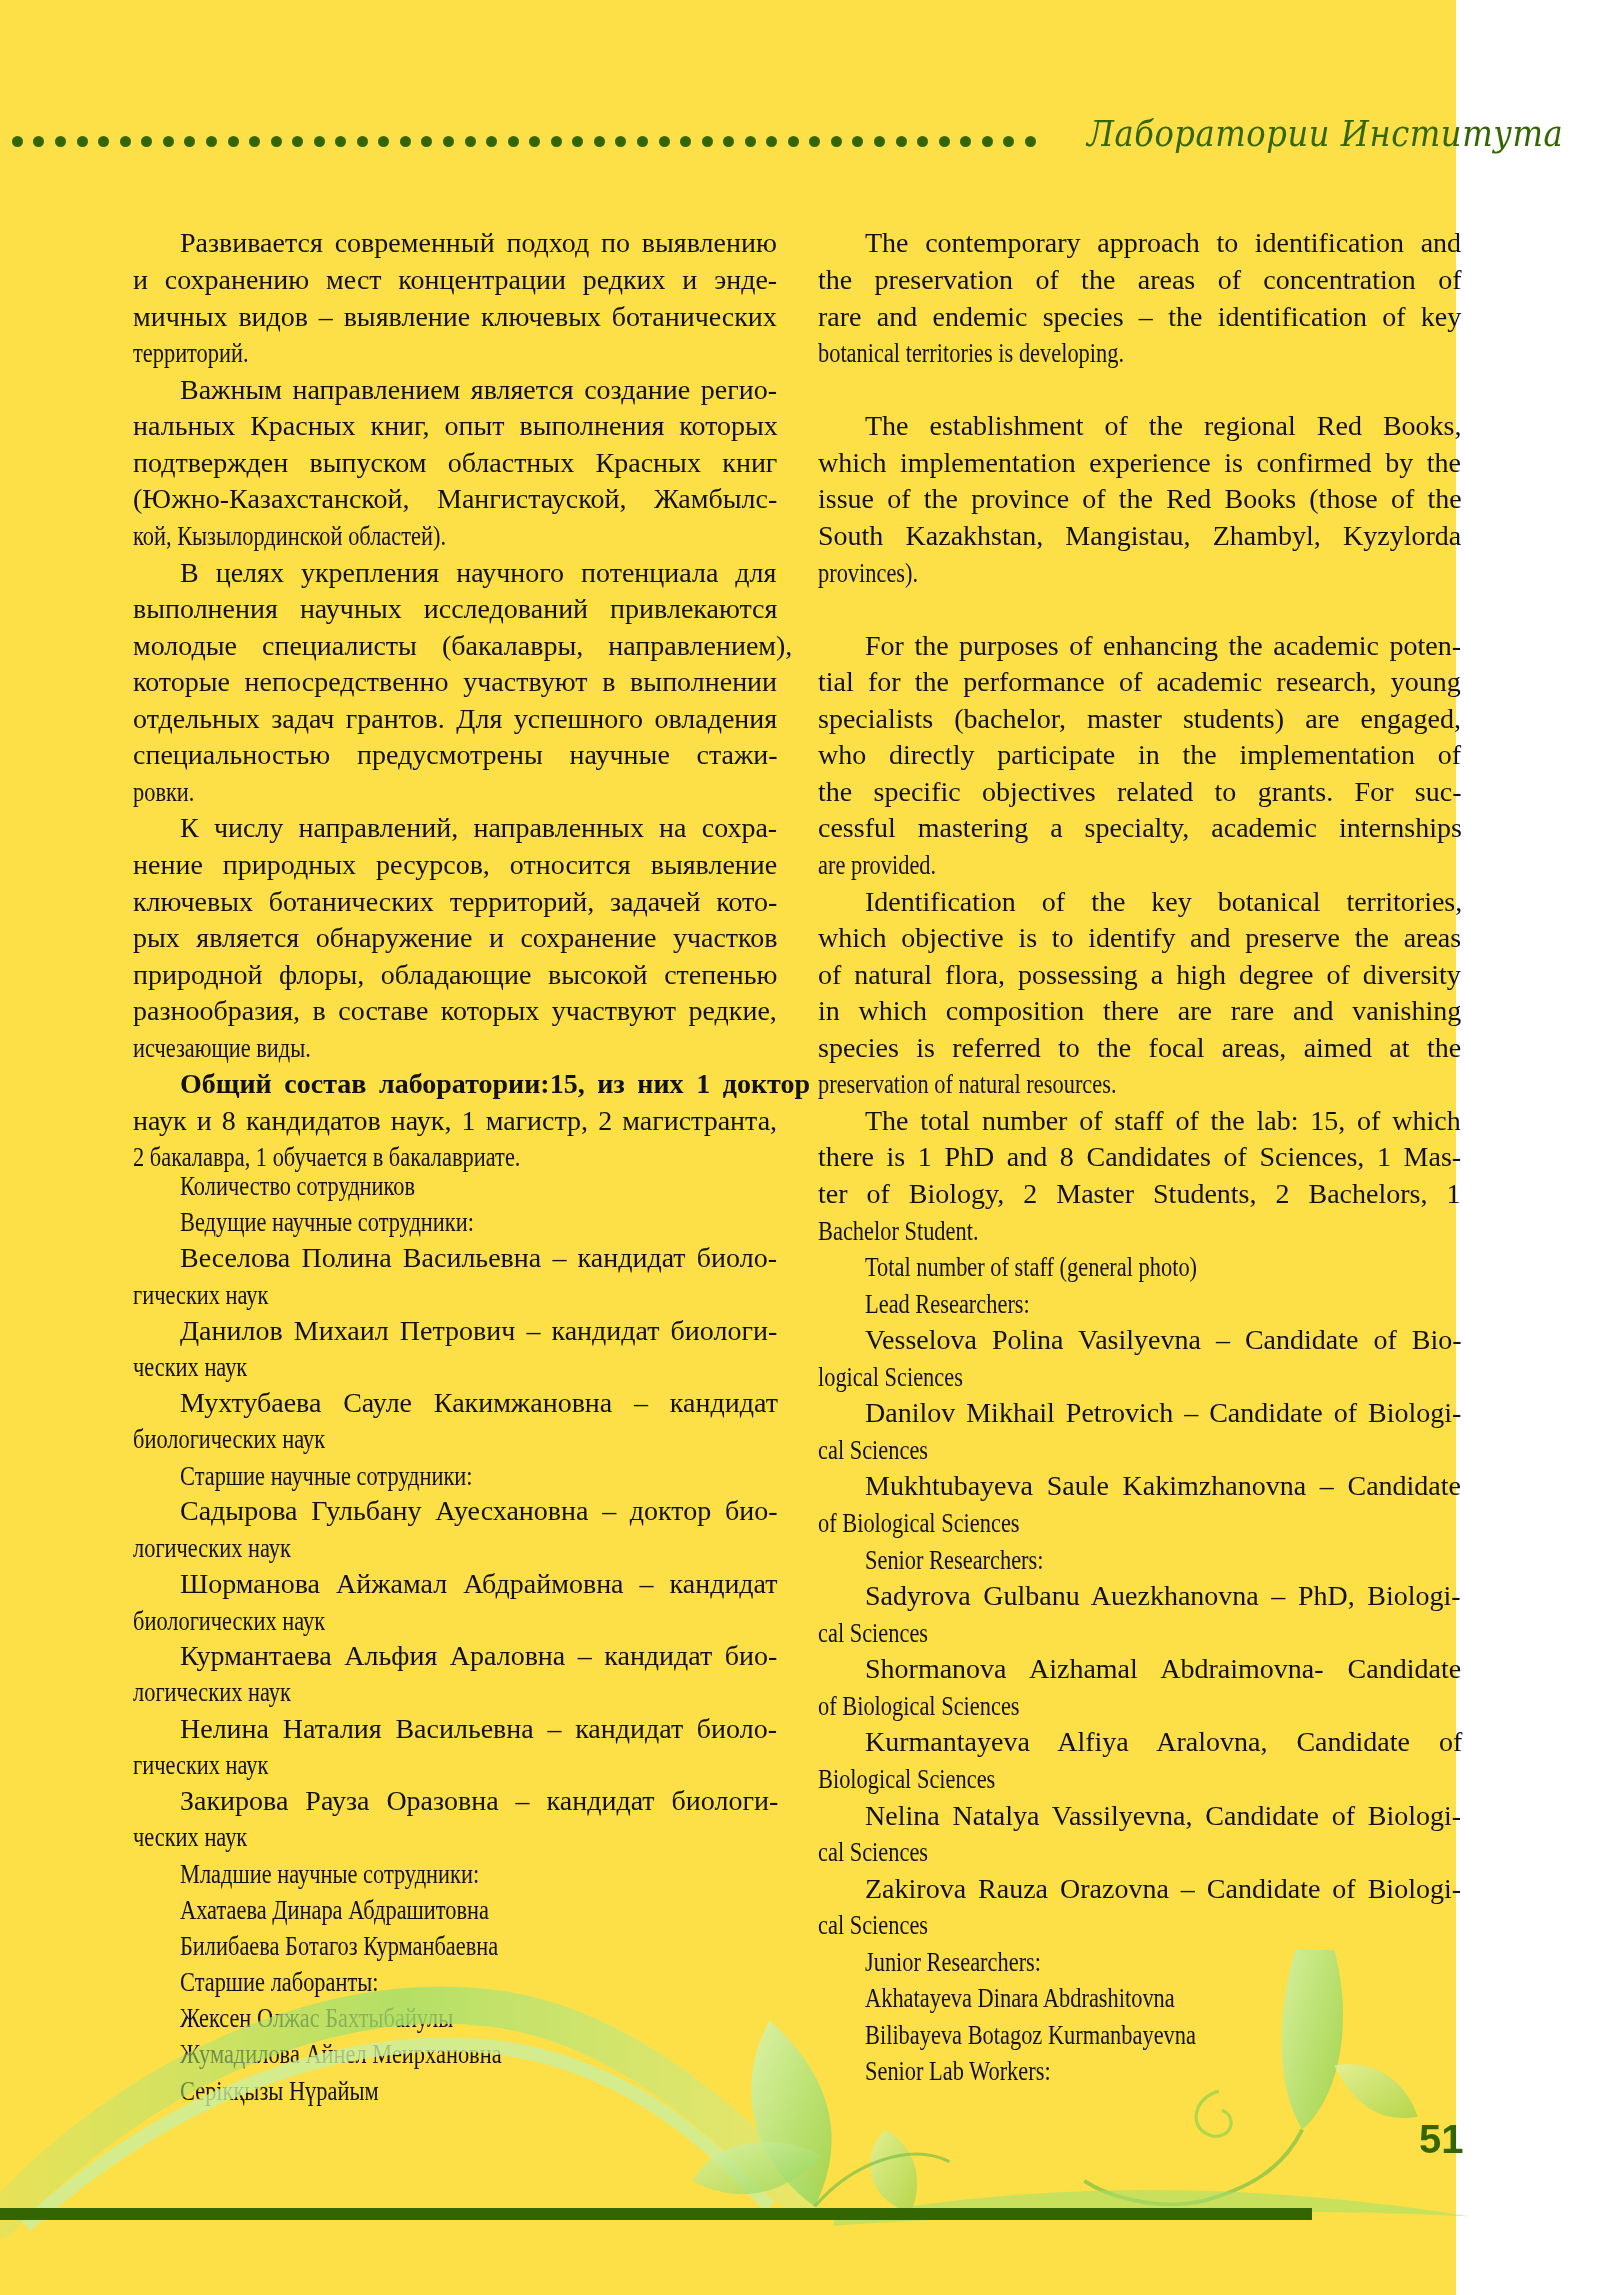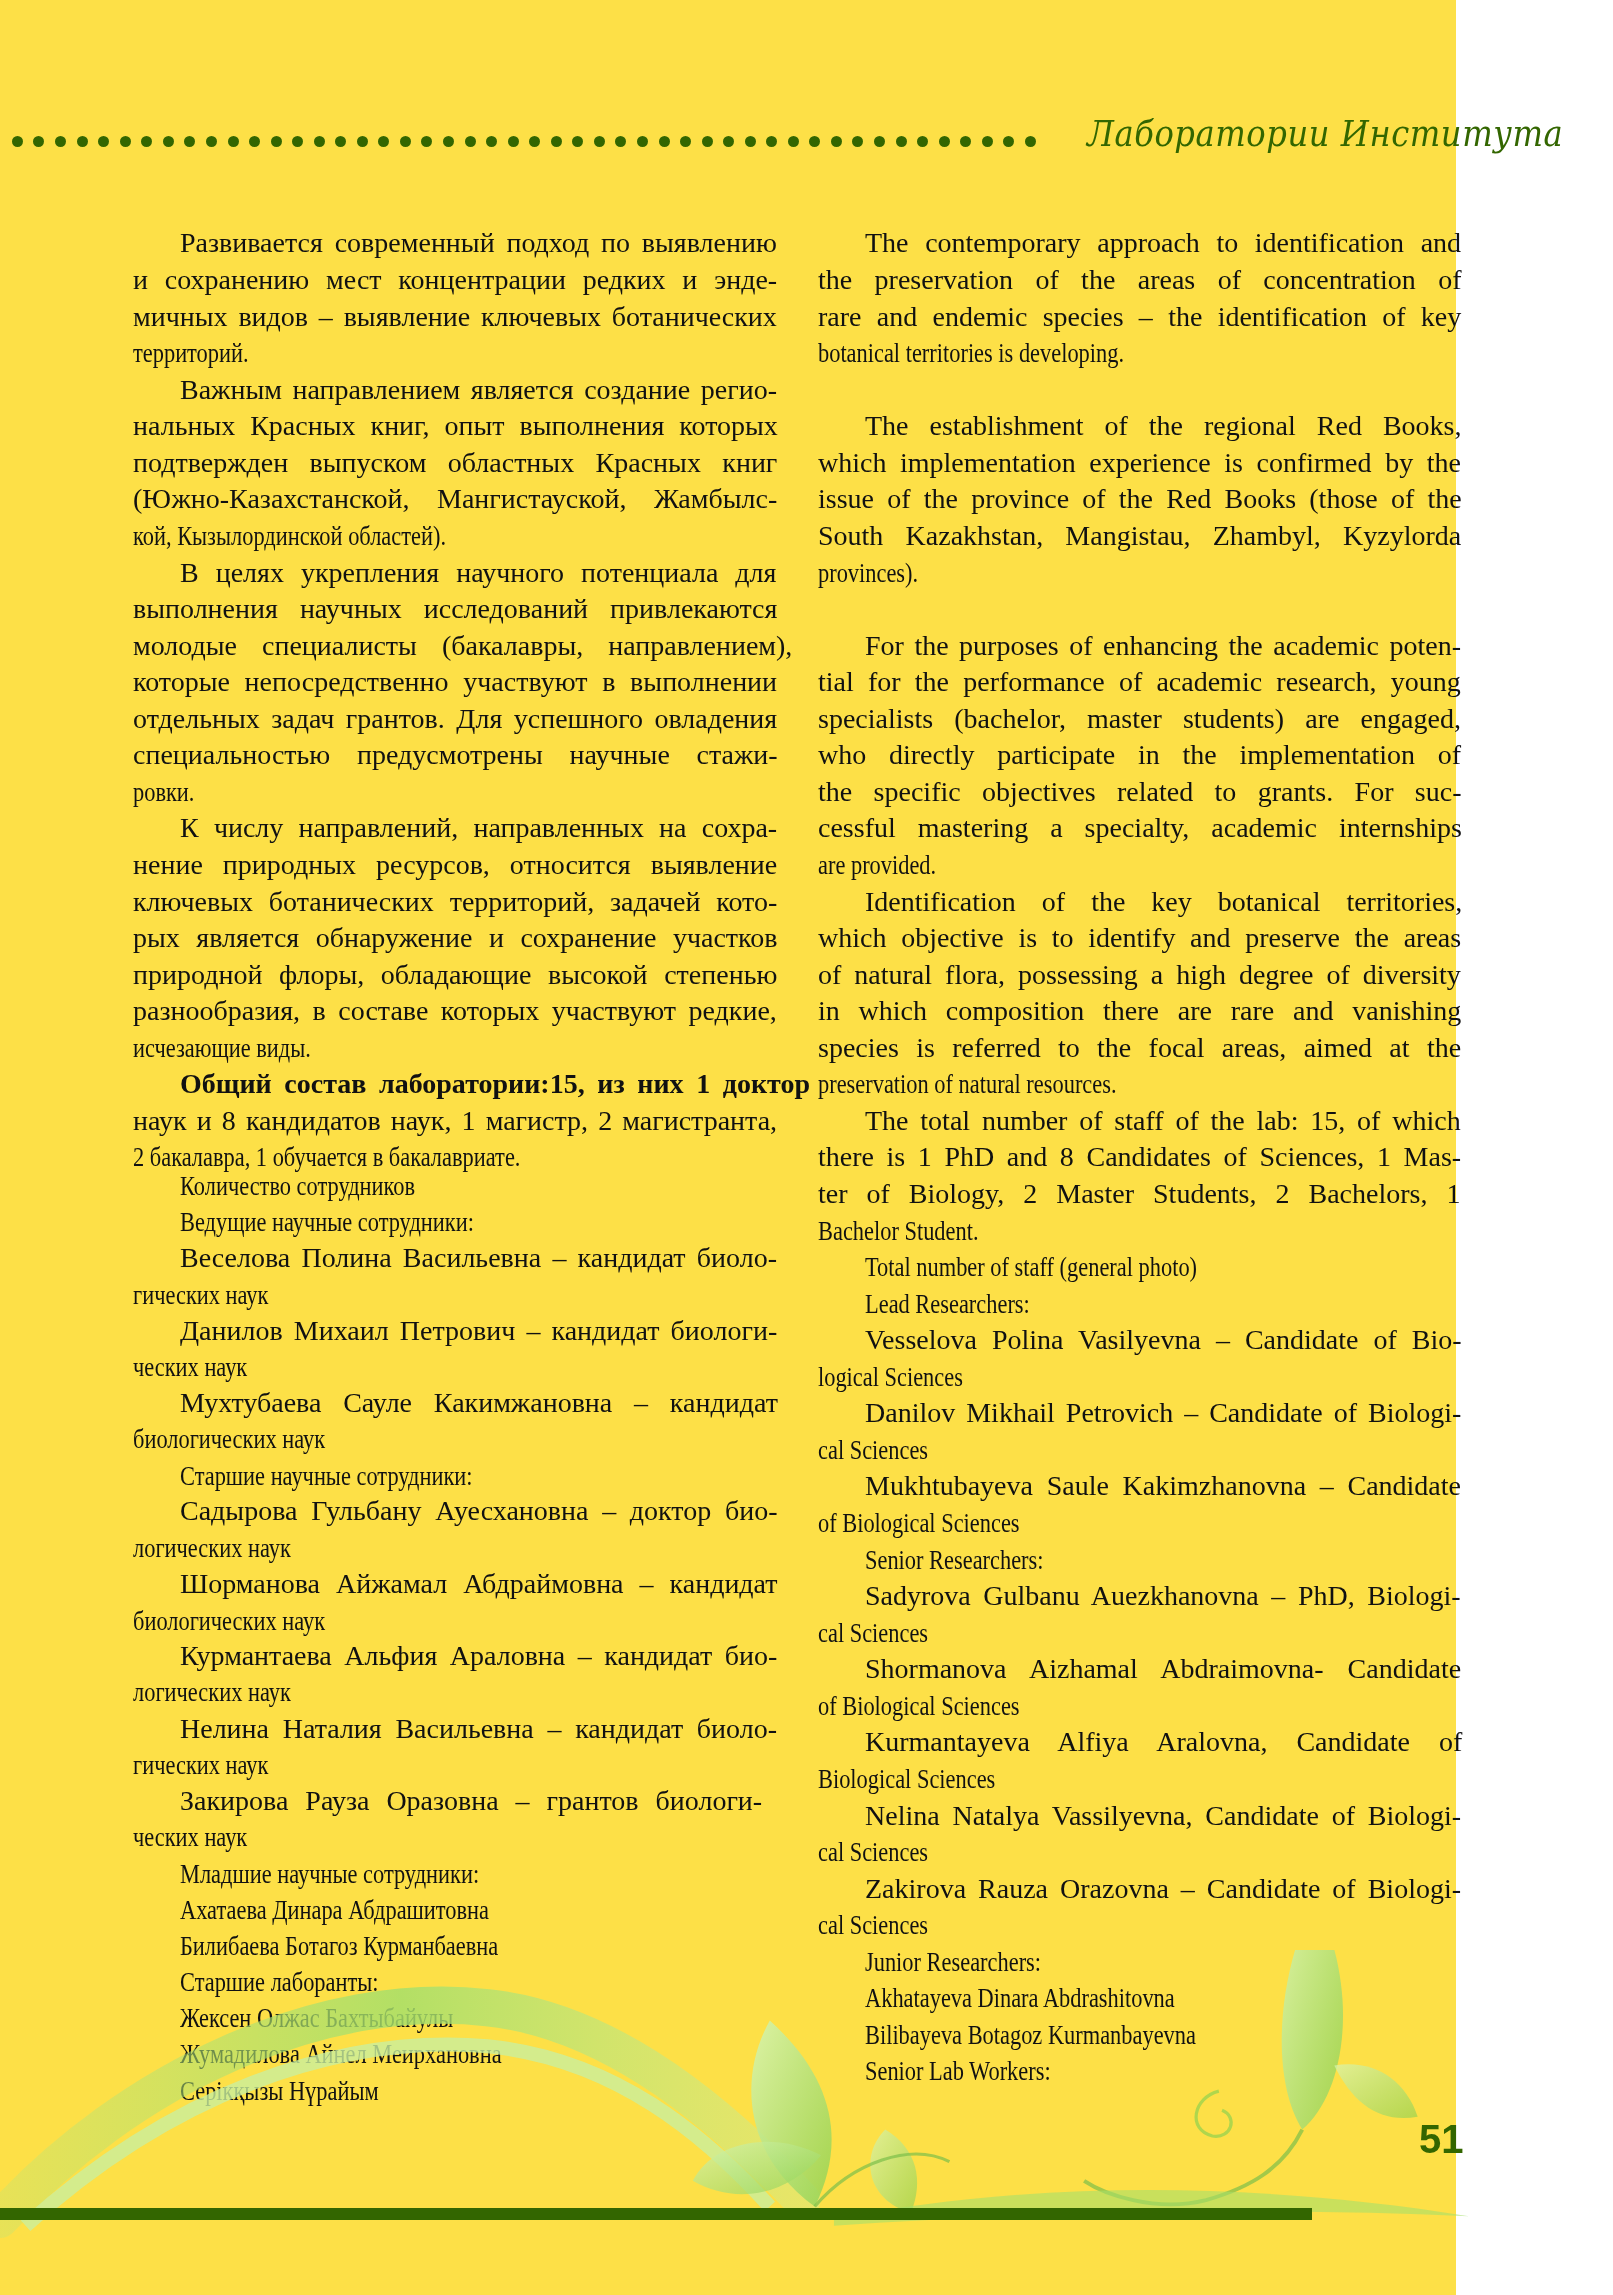--- a/index.html
+++ b/index.html
@@ -118,21 +118,21 @@
       <div class="line" style="top: 1420px;"><span class="t" style="transform: scaleX(0.8);">биологических наук</span></div>
       <div class="line indent" style="top: 1457px;"><span class="t" style="transform: scaleX(0.8);">Старшие научные сотрудники:</span></div>
       <div class="line indent" style="top: 1492px;"><span class="t" style="transform: scaleX(1); word-spacing: 6.7px;">Садырова Гульбану Ауесхановна – доктор био-</span></div>
       <div class="line" style="top: 1529px;"><span class="t" style="transform: scaleX(0.8);">логических наук</span></div>
       <div class="line indent" style="top: 1565px;"><span class="t" style="transform: scaleX(1); word-spacing: 9px;">Шорманова Айжамал Абдраймовна – кандидат</span></div>
       <div class="line" style="top: 1602px;"><span class="t" style="transform: scaleX(0.8);">биологических наук</span></div>
       <div class="line indent" style="top: 1637px;"><span class="t" style="transform: scaleX(1); word-spacing: 5.5px;">Курмантаева Альфия Араловна – кандидат био-</span></div>
       <div class="line" style="top: 1673px;"><span class="t" style="transform: scaleX(0.8);">логических наук</span></div>
       <div class="line indent" style="top: 1710px;"><span class="t" style="transform: scaleX(1); word-spacing: 6.7px;">Нелина Наталия Васильевна – кандидат биоло-</span></div>
       <div class="line" style="top: 1746px;"><span class="t" style="transform: scaleX(0.8);">гических наук</span></div>
-      <div class="line indent" style="top: 1782px;"><span class="t" style="transform: scaleX(1); word-spacing: 10px;">Закирова Рауза Оразовна – грантов биологи-</span></div>
+      <div class="line indent" style="top: 1782px;"><span class="t" style="transform: scaleX(1); word-spacing: 10px;">Закирова Рауза Оразовна – кандидат биологи-</span></div>
       <div class="line" style="top: 1818px;"><span class="t" style="transform: scaleX(0.8);">ческих наук</span></div>
       <div class="line indent" style="top: 1855px;"><span class="t" style="transform: scaleX(0.8);">Младшие научные сотрудники:</span></div>
       <div class="line indent" style="top: 1891px;"><span class="t" style="transform: scaleX(0.8);">Ахатаева Динара Абдрашитовна</span></div>
       <div class="line indent" style="top: 1927px;"><span class="t" style="transform: scaleX(0.8);">Билибаева Ботагоз Курманбаевна</span></div>
       <div class="line indent" style="top: 1963px;"><span class="t" style="transform: scaleX(0.8);">Старшие лаборанты:</span></div>
       <div class="line indent" style="top: 1999px;"><span class="t" style="transform: scaleX(0.8);">Жексен Олжас Бахтыбайулы</span></div>
       <div class="line indent" style="top: 2035px;"><span class="t" style="transform: scaleX(0.8);">Жумадилова Айнел Меирхановна</span></div>
       <div class="line indent" style="top: 2072px;"><span class="t" style="transform: scaleX(0.8);">Серікқызы Нүрайым</span></div>
     </div>
   <div class="col col-right" id="col-right">

